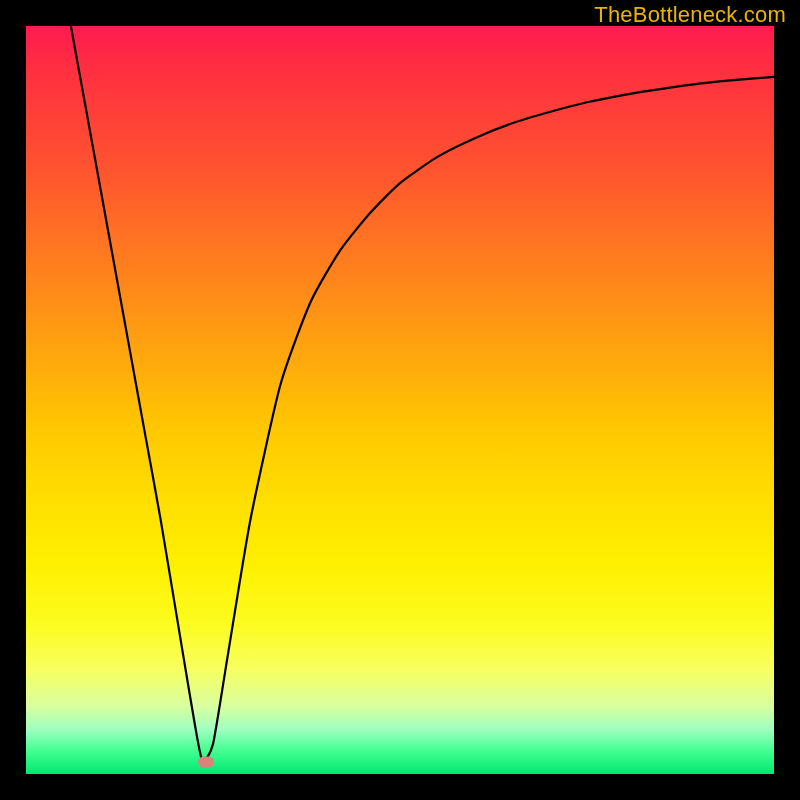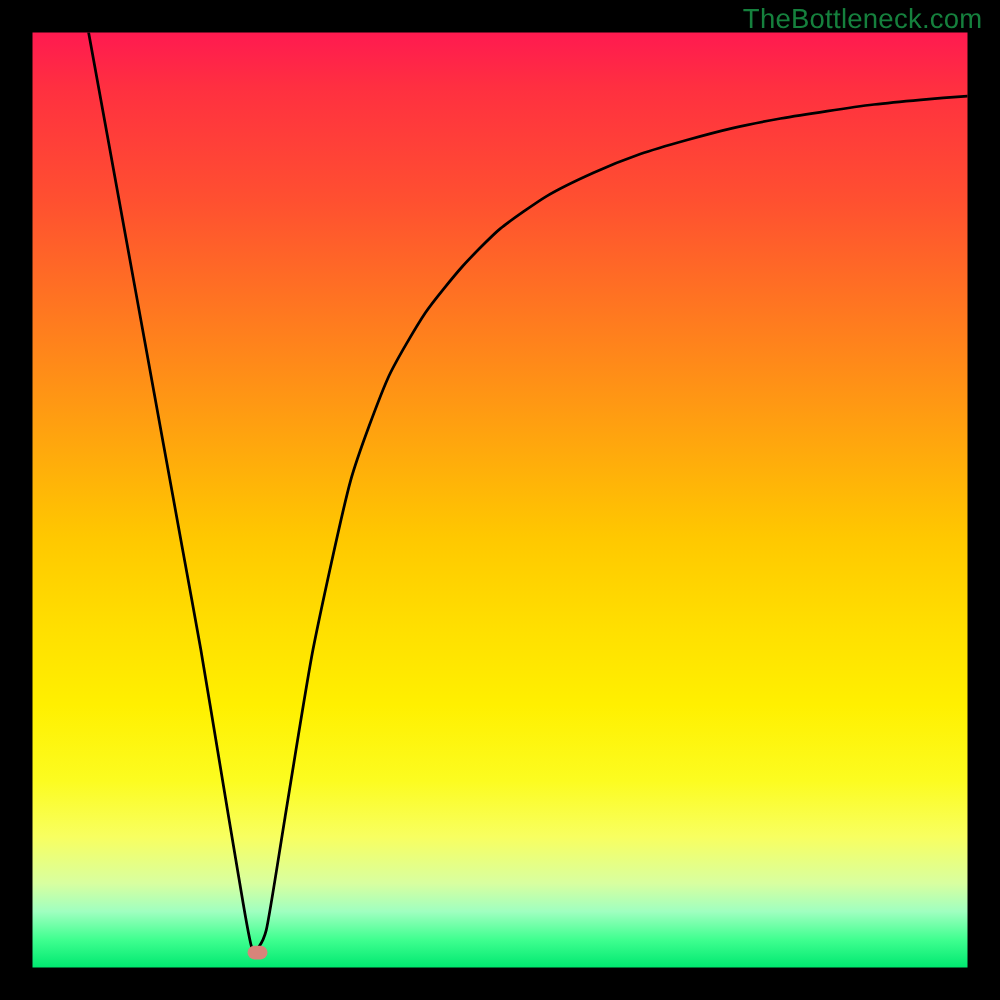--- a/index.html
+++ b/index.html
@@ -55,21 +55,21 @@
     border-radius: 6px;
     background: #d8847a;
     transform: translate(-50%, -50%);
   }
   .watermark {
     position: absolute;
     top: 2px;
     right: 14px;
     font-family: Arial, Helvetica, sans-serif;
     font-size: 22px;
-    color: #15803d;
+    color: #eab308;
     letter-spacing: 0.2px;
   }
 </style>
 </head>
 <body>
 
 <div class="watermark">TheBottleneck.com</div>
 
 <div class="frame">
   <div class="gradient"></div>

